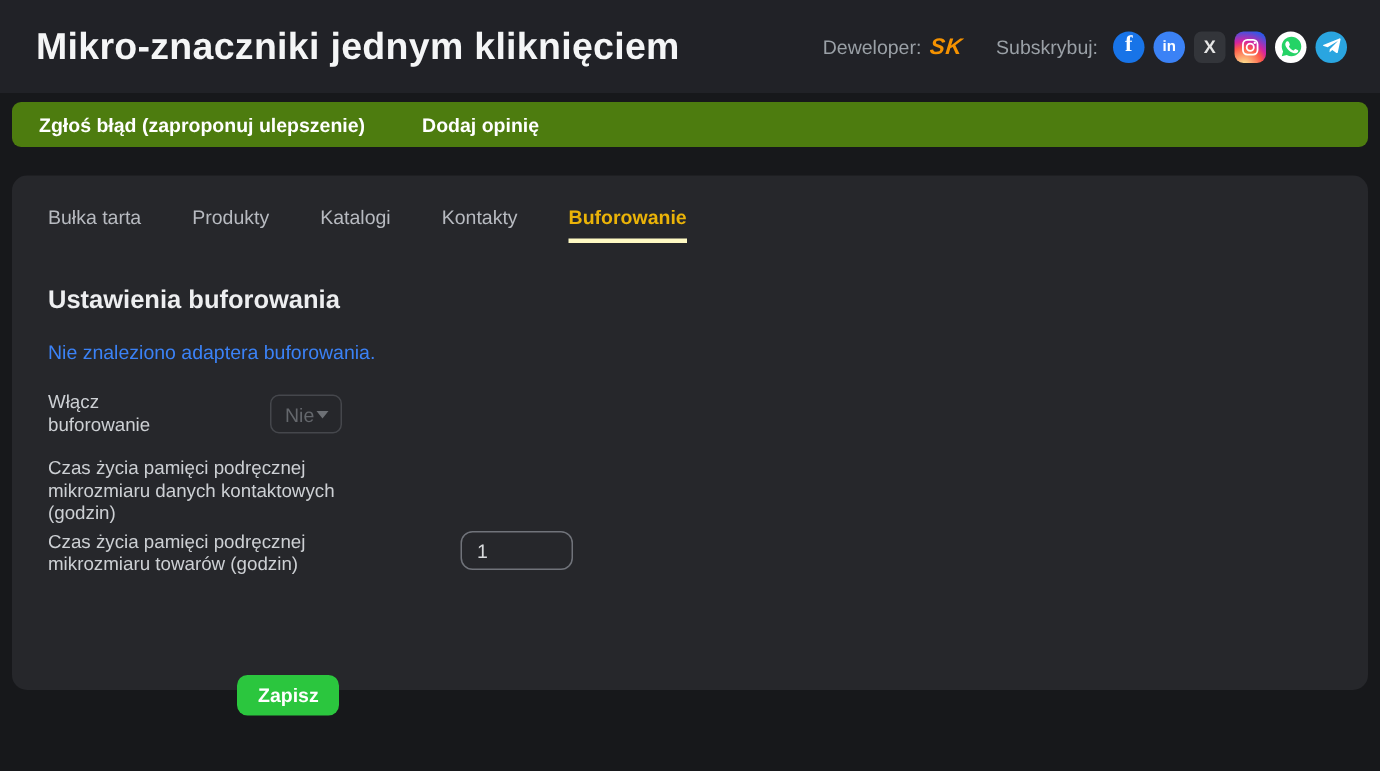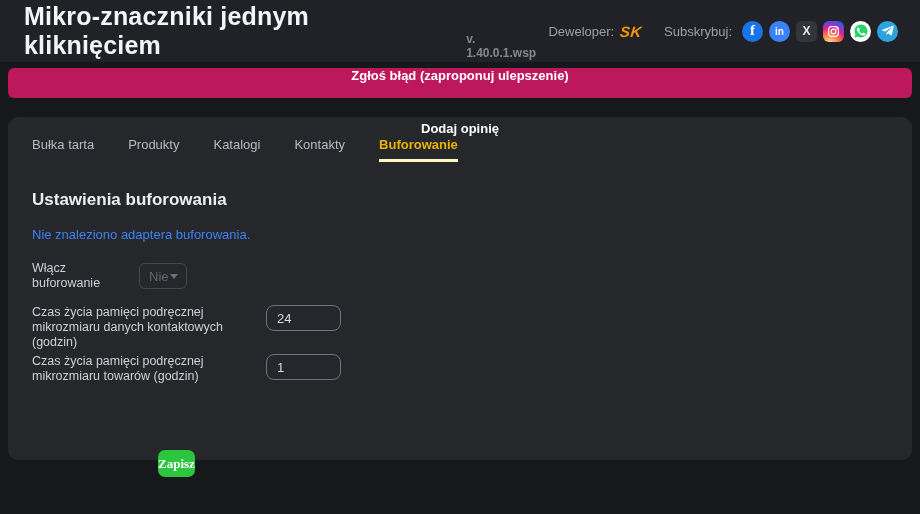--- a/index.html
+++ b/index.html
@@ -42,47 +42,46 @@
     border-radius: 6px;
     background: radial-gradient(circle at 30% 110%, #fdf497 0%, #fd5949 45%, #d6249f 60%, #285aeb 90%);
   }
   .sicon.whatsapp { background: #ffffff; }
   .sicon.telegram { background: #2aa5e0; }
 
   
   .action-bar {
     margin: 6px 8px 0;
     height: 30px;
-    background: #be185d;
+    background: #4d7c0f;
     border-radius: 6px;
     display: flex;
     align-items: center;
     padding: 0 18px;
     gap: 38px;
-    flex-direction: column;
   }
   .action-link { font-size: 13px; font-weight: bold; color: #ffffff; cursor: pointer; text-decoration: none; }
 
   
   .card {
     margin: 19px 8px 0;
     height: 343px;
     background: #26272b;
     border-radius: 10px;
     padding: 20px 24px 0;
   }
   .tabs { display: flex; gap: 34px; }
   .tab { font-size: 13px; color: #b7bac0; padding-bottom: 7px; cursor: pointer; }
   .tab.active { color: #eab308; border-bottom: 3px solid #fef9c3; font-weight: bold; }
 
   .section-heading { margin-top: 28px; font-size: 17px; font-weight: bold; color: #edeef0; }
   .error-text { margin-top: 17px; font-size: 13px; color: #3b82f6; }
 
   .form { margin-top: 19px; }
-  .form-row { display: flex; align-items: flex-start; }
+  .form-row { display: flex; align-items: flex-start; gap: 41px; }
   .row-enable { align-items: center; }
   .row-enable .field-label { flex: 0 0 107px; }
   .field-label { font-size: 12.5px; color: #cdd0d4; line-height: 15px; flex: 0 0 234px; padding-right: 12px; }
   .row-ttl { margin-top: 14px; min-height: 40px; }
   .row-ttl + .row-ttl { margin-top: 4px; }
 
   .select-box {
     width: 48px; height: 26px;
     border: 1px solid #45474c; border-radius: 6px;
     display: flex; align-items: center; justify-content: space-between;
@@ -106,38 +105,37 @@
     color: #d8dadc;
     font-size: 13px;
     font-family: "Liberation Sans", sans-serif;
     padding: 0 0 0 10px;
     outline: none;
   }
 
   .save-btn {
     margin: 56px 0 0 126px;
     height: 27px;
-    padding: 0 0;
+    padding: 0 14px;
     background: #2bc63e;
     border: none;
     border-radius: 7px;
     color: #ffffff;
     font-size: 13px;
     font-weight: bold;
-    font-family: Liberation Serif, serif;
+    font-family: Liberation Sans, sans-serif;
     cursor: pointer;
   }
 </style>
 </head>
 <body>
 
 <header class="page-header">
   <div class="title-wrap">
     <span class="app-title">Mikro-znaczniki jednym kliknięciem</span>
-    <span class="app-version">v. 1.40.0.1.wsp</span>
   </div>
   <div class="header-right">
     <span class="dev-label">Deweloper:</span>
     <span class="sk-logo">SK</span>
     <span class="sub-label">Subskrybuj:</span>
     <div class="social-row">
       <span class="sicon facebook">f</span>
       <span class="sicon linkedin">in</span>
       <span class="sicon x-social">X</span>
       <span class="sicon instagram">
@@ -184,21 +182,20 @@
     <div class="form-row row-enable">
       <span class="field-label">Włącz buforowanie</span>
       <div class="select-box">
         <span>Nie</span>
         <span class="select-caret"></span>
       </div>
     </div>
 
     <div class="form-row row-ttl">
       <span class="field-label">Czas życia pamięci podręcznej mikrozmiaru danych kontaktowych (godzin)</span>
-      <input class="text-input" type="text" value="24" style="">
     </div>
 
     <div class="form-row row-ttl">
       <span class="field-label">Czas życia pamięci podręcznej mikrozmiaru towarów (godzin)</span>
       <input class="text-input" type="text" value="1" style="">
     </div>
   </div>
 
   <button class="save-btn">Zapisz</button>
 </main>

